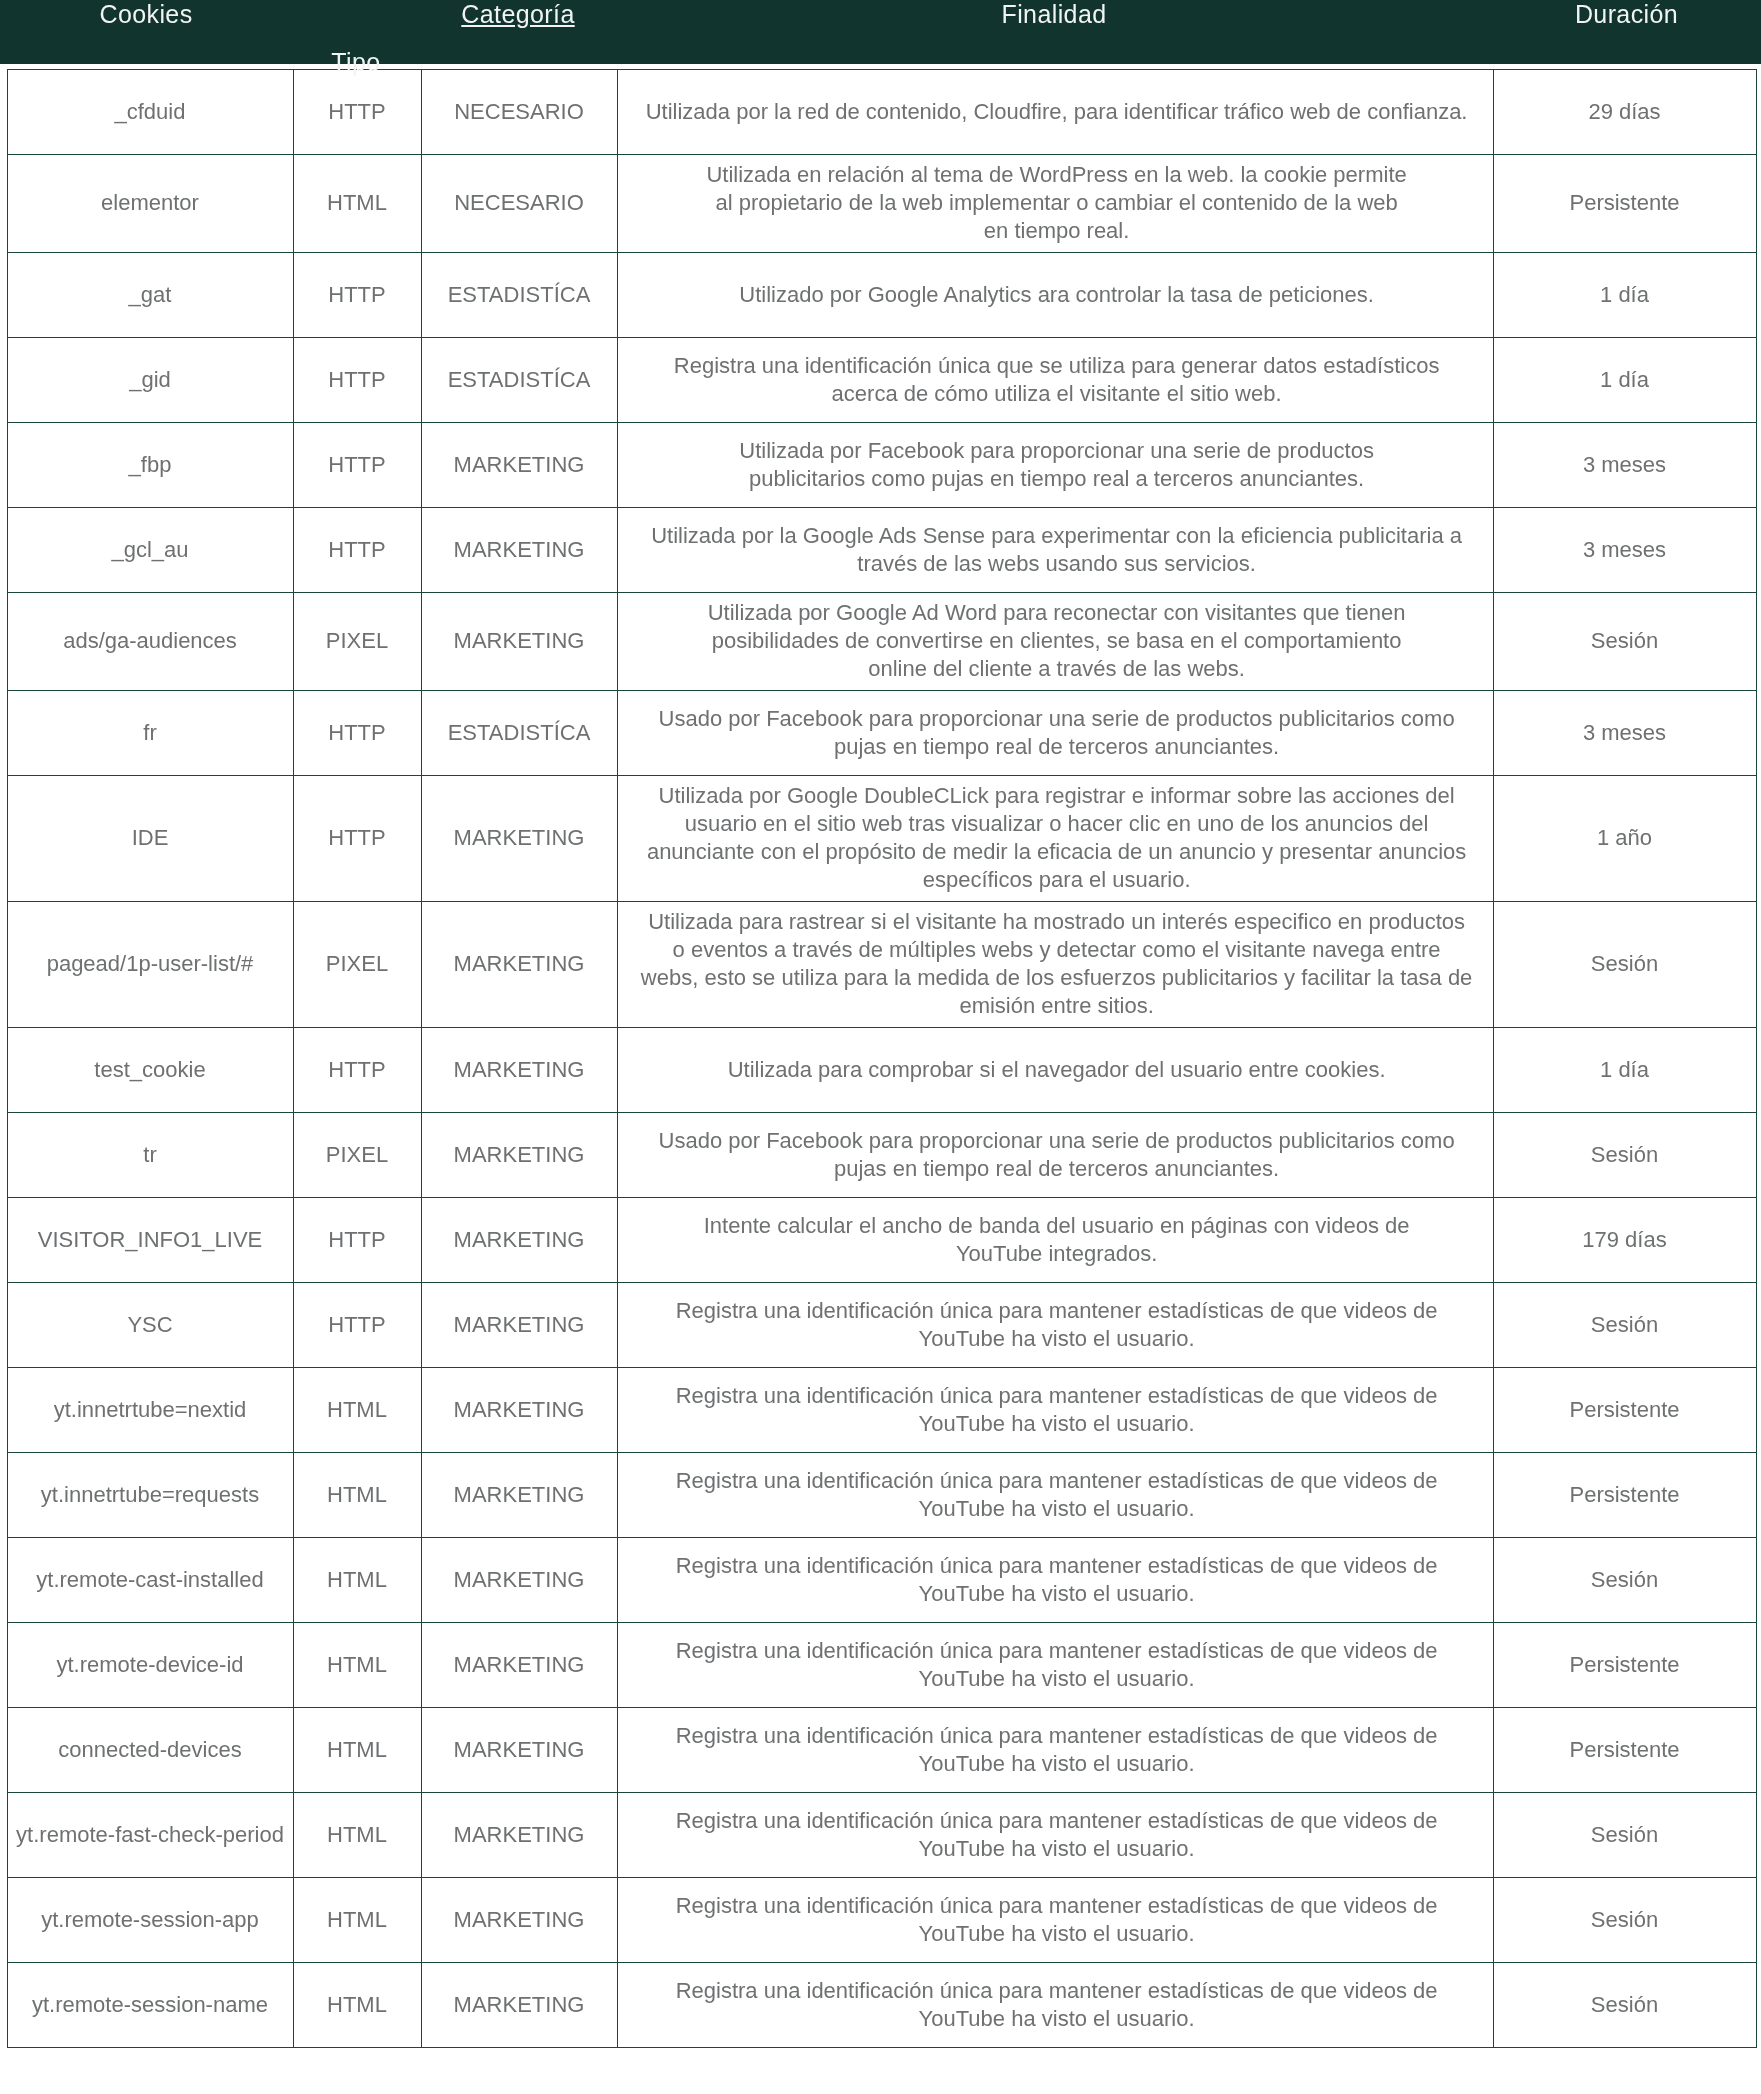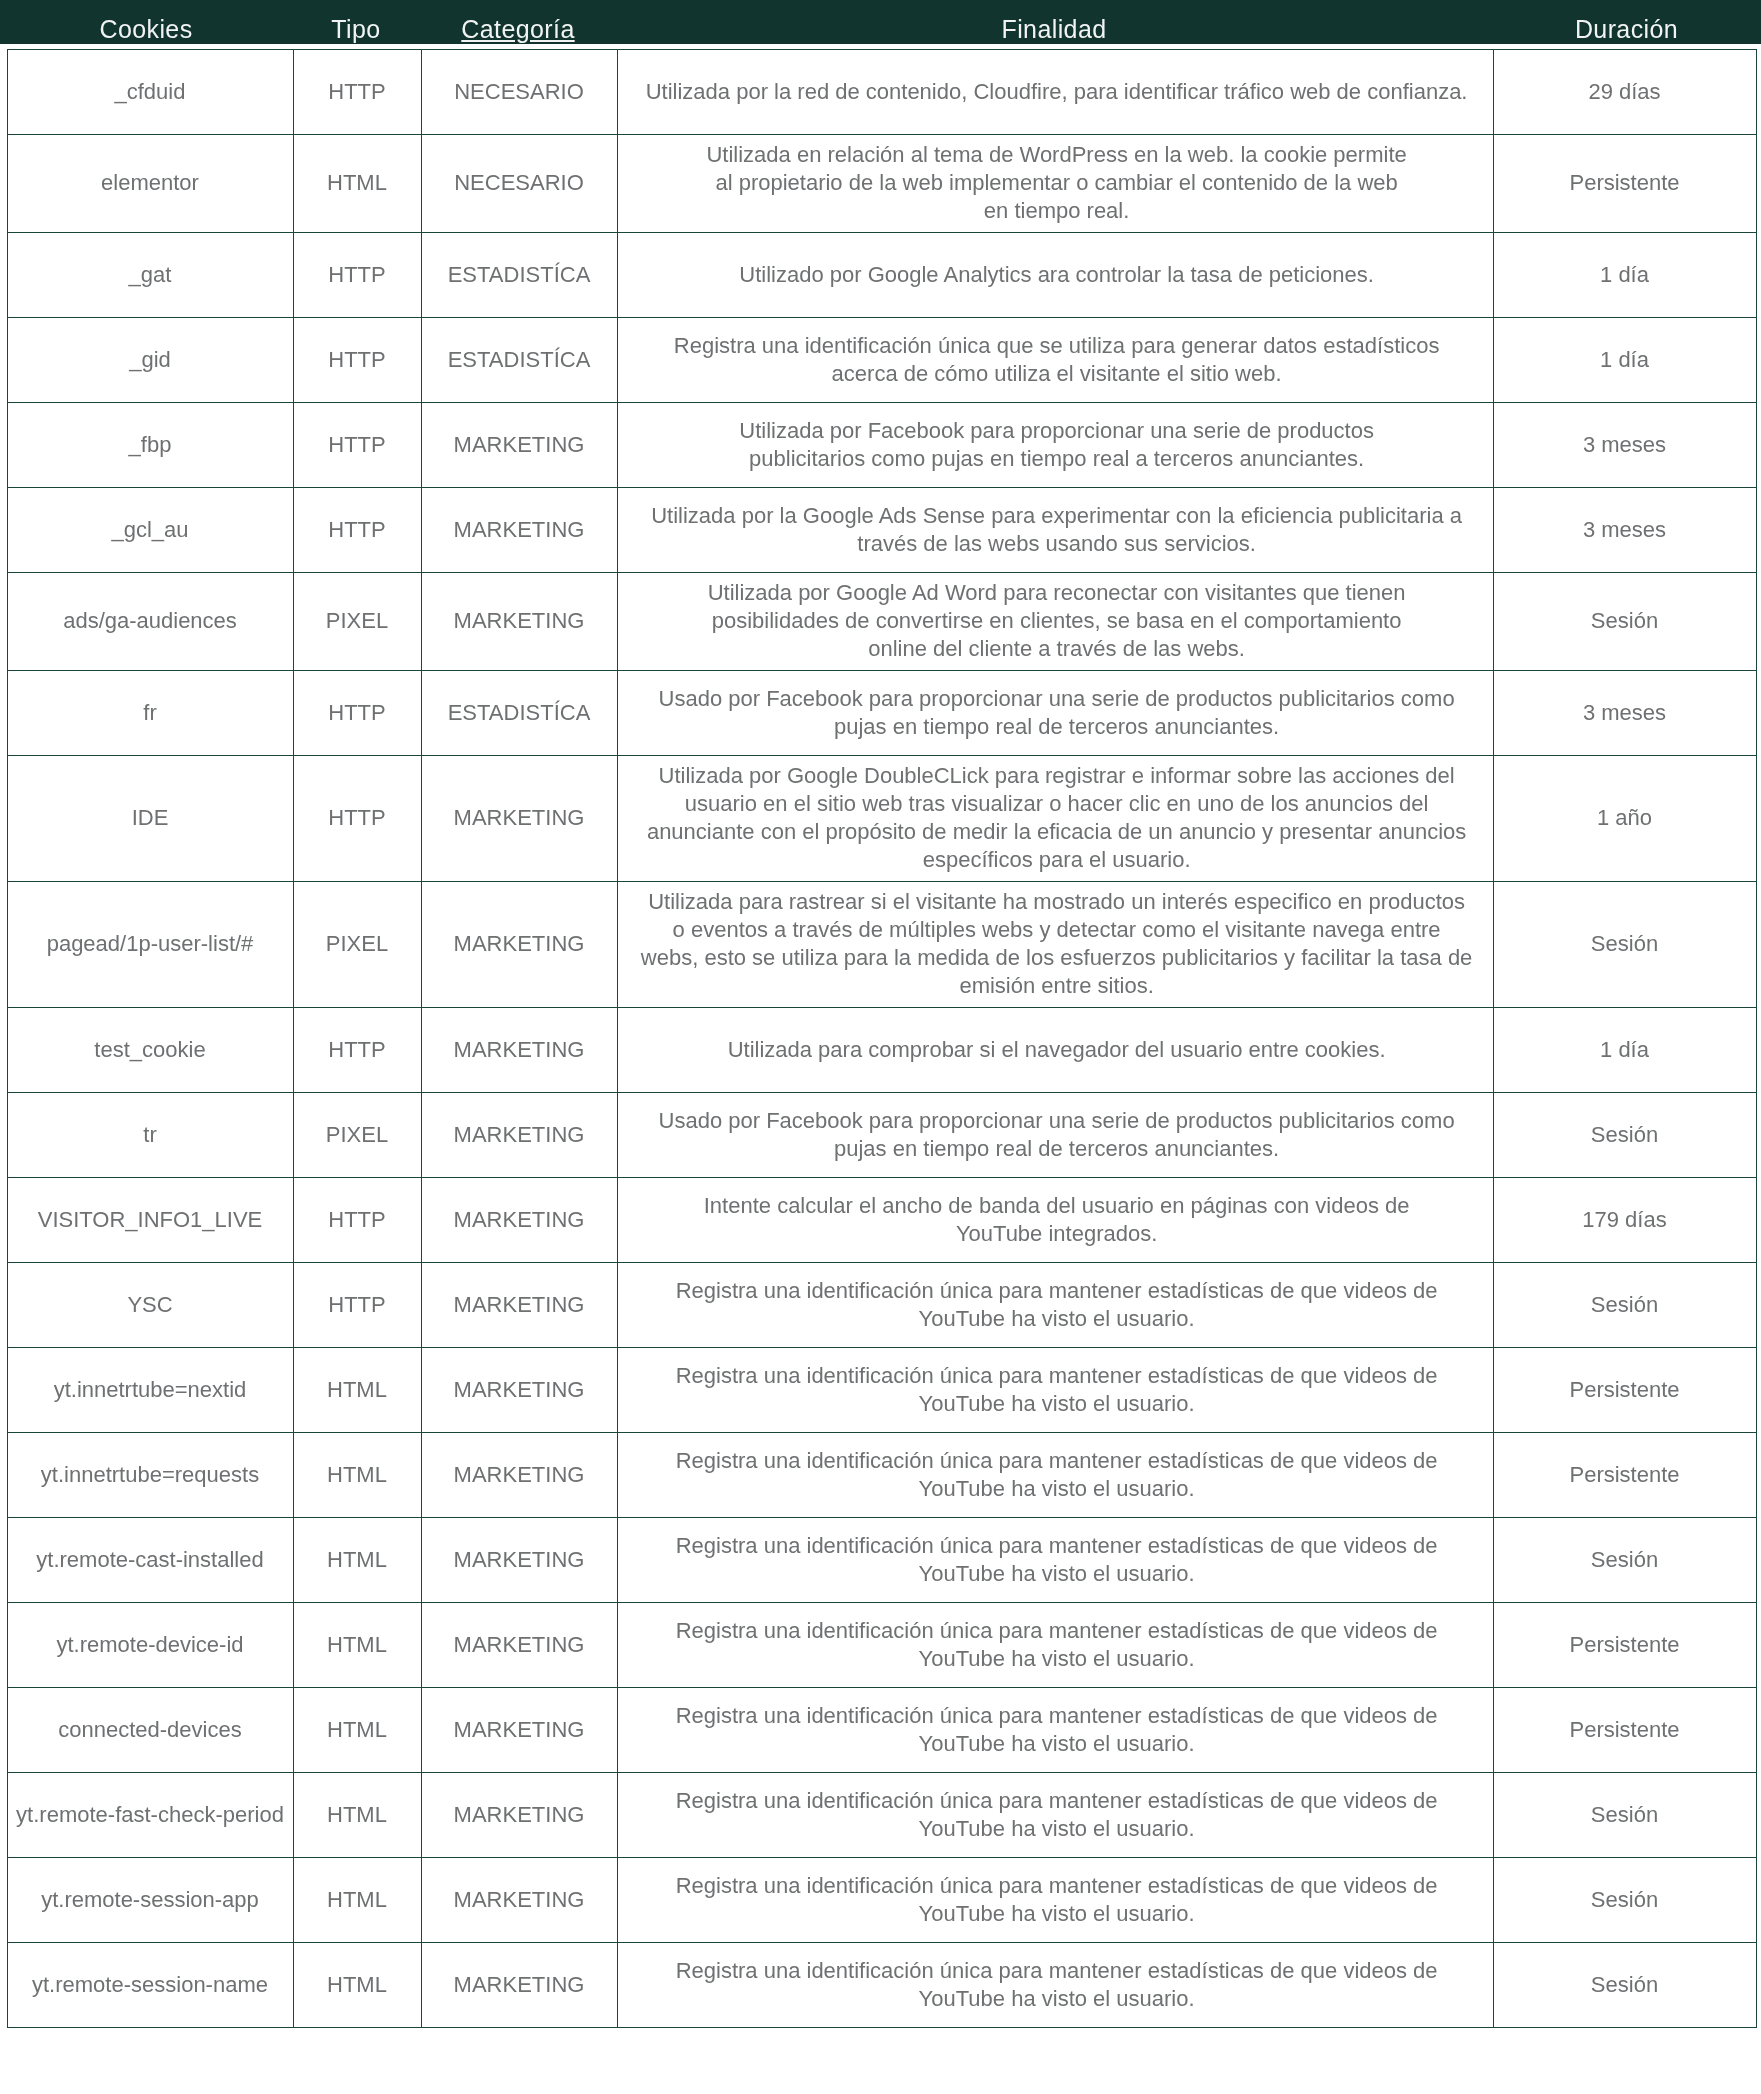--- a/index.html
+++ b/index.html
@@ -10,35 +10,35 @@
   }
   * { box-sizing: border-box; }
   html, body { margin: 0; padding: 0; }
   body {
     width: 1762px;
     background: #ffffff;
     font-family: "Liberation Sans", "DejaVu Sans", sans-serif;
   }
   .header-bar {
     display: flex;
-    height: 44px;
-    align-items: flex-end;
+    height: 64px;
+    align-items: flex-start;
     background: var(--header_bg, #11352e);
     color: var(--header_text, #f2f4f4);
   }
   .hcell {
     font-size: 25px;
     text-align: center;
     letter-spacing: 0.4px;
   }
   .hc1 { width: 292px; }
   .hc2 { width: 128px; margin-top: 48px; }
   .hc3 { width: 196px; text-decoration: underline; }
   .hc4 { width: 876px; }
-  .hc5 { width: 269px; margin-top: 48px; }
+  .hc5 { width: 269px; }
   .table-wrap { padding: 4.9px 6.5px 0 6.5px; }
   table.cookie-table {
     border-collapse: collapse;
     table-layout: fixed;
     width: 1749px;
   }
   td {
     border: 1.6px solid var(--border, #1a463c);
     color: var(--text, #6e7071);
     font-size: 22px;

